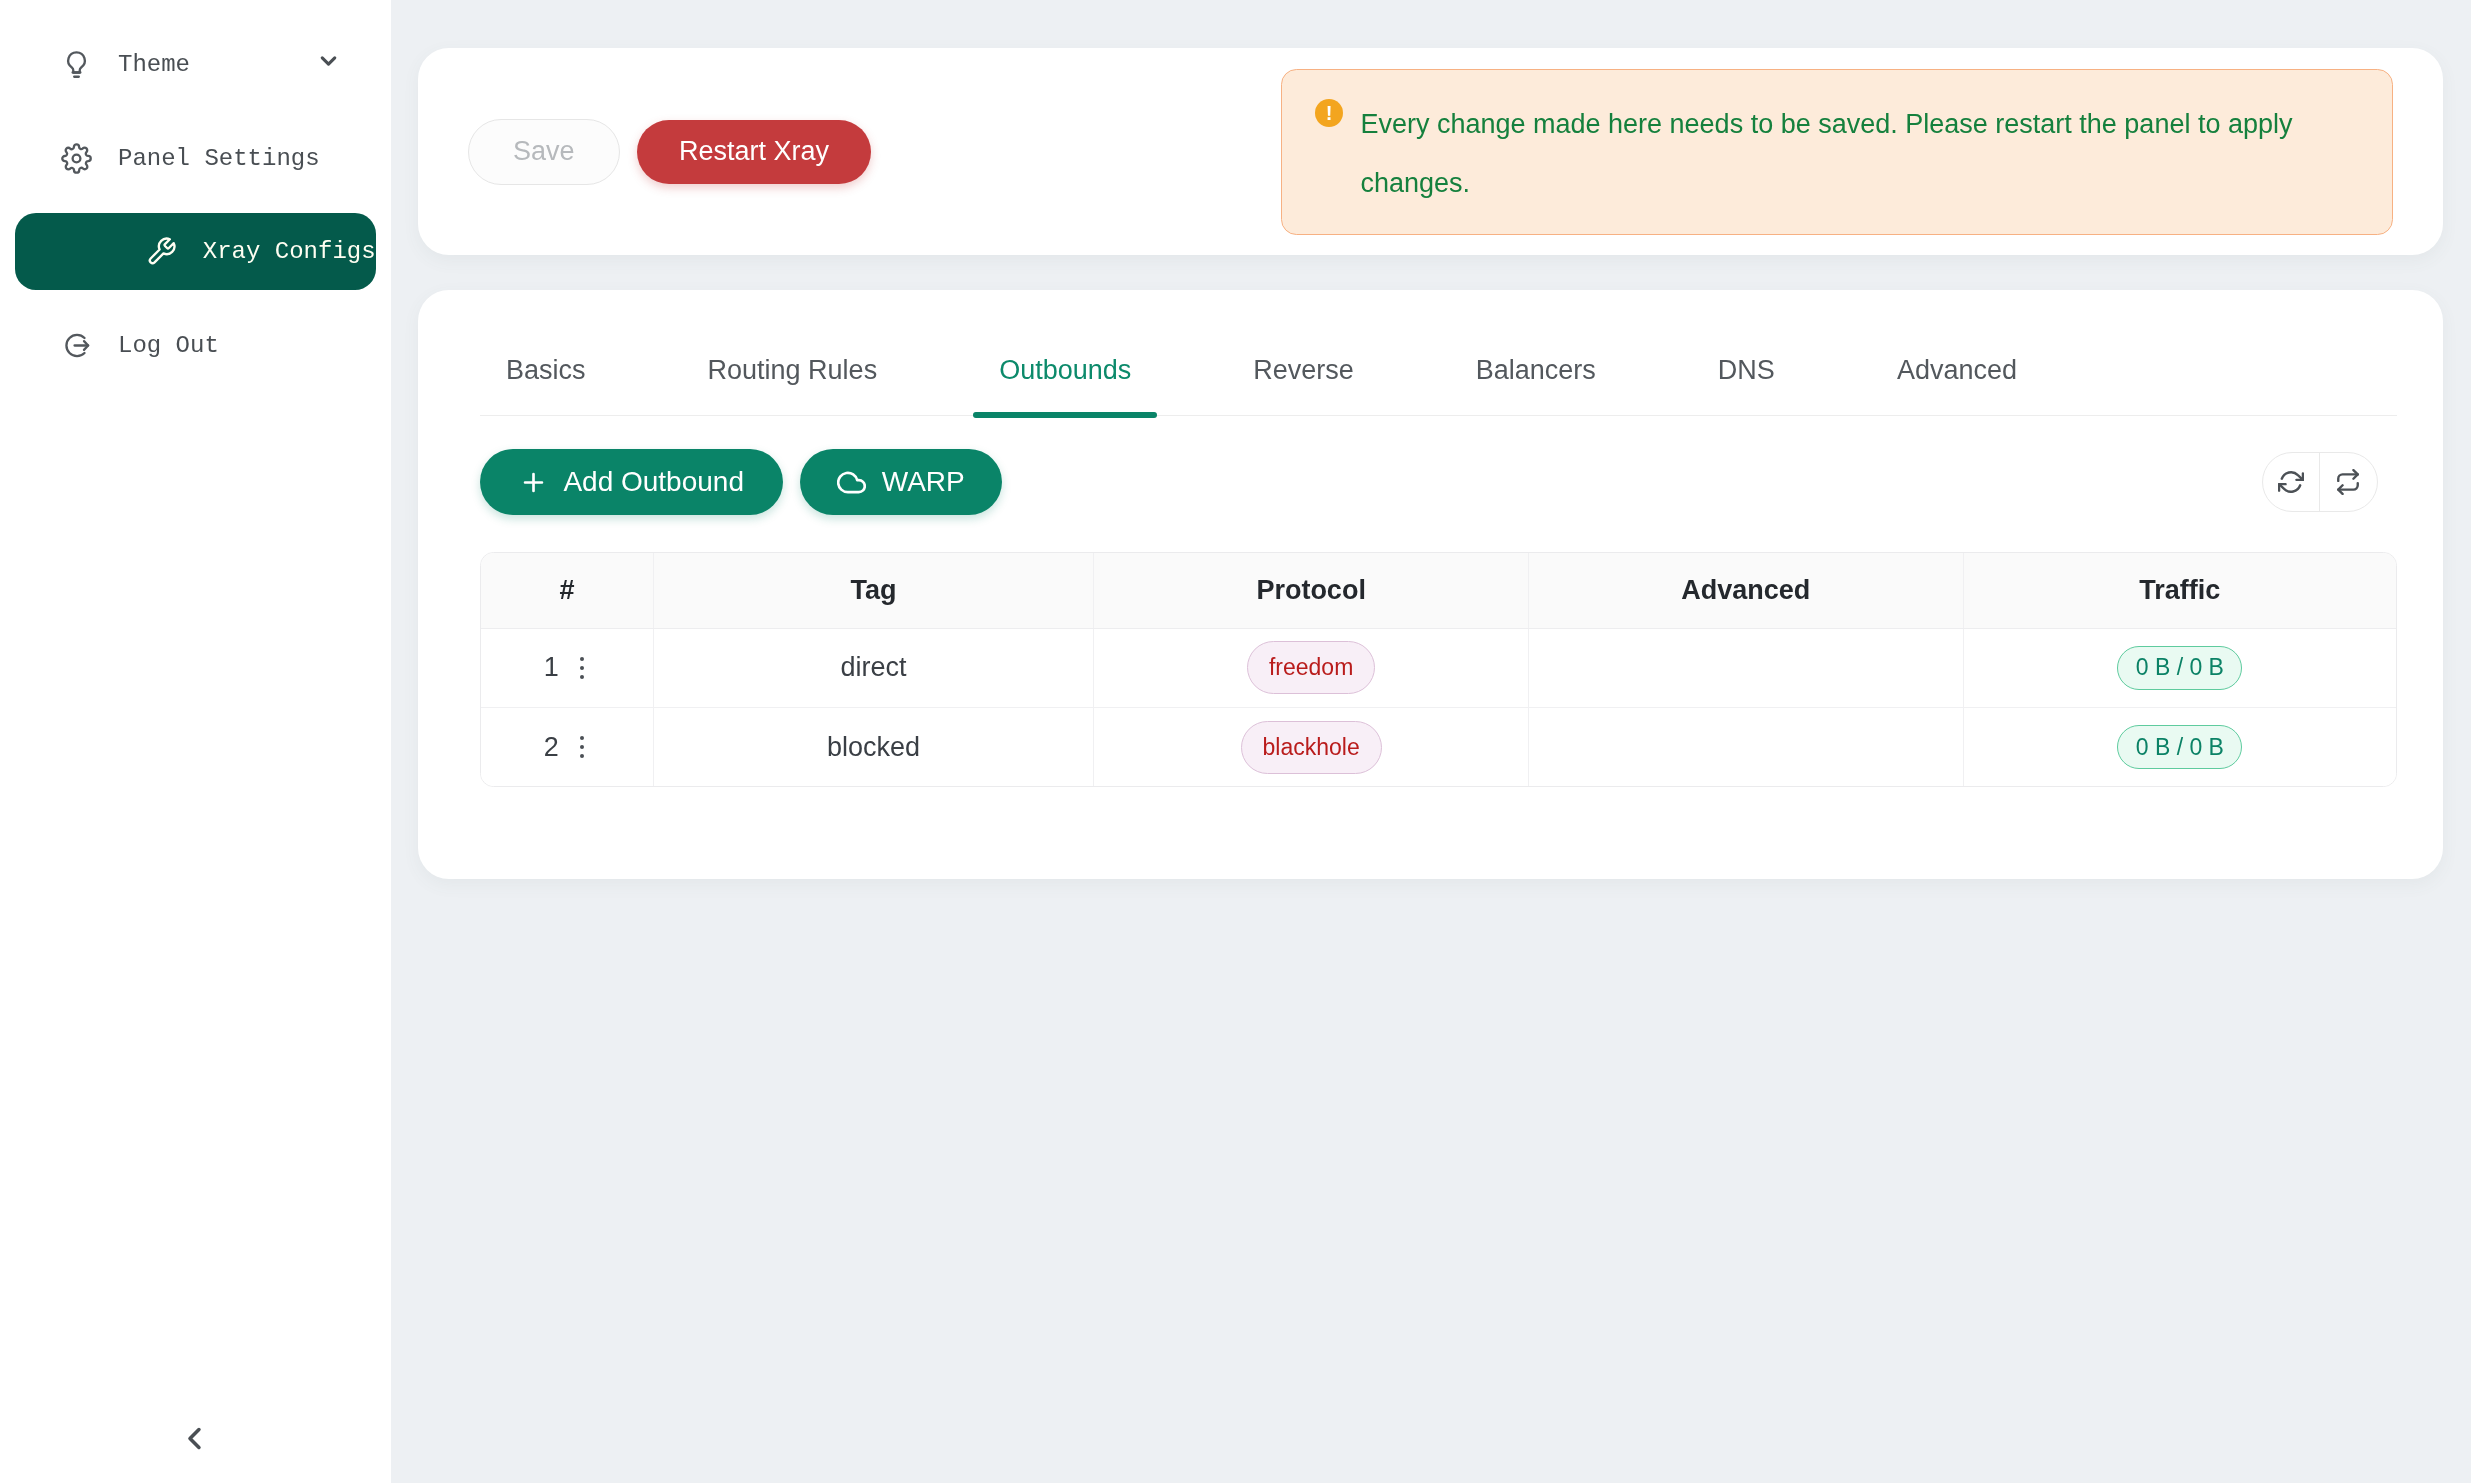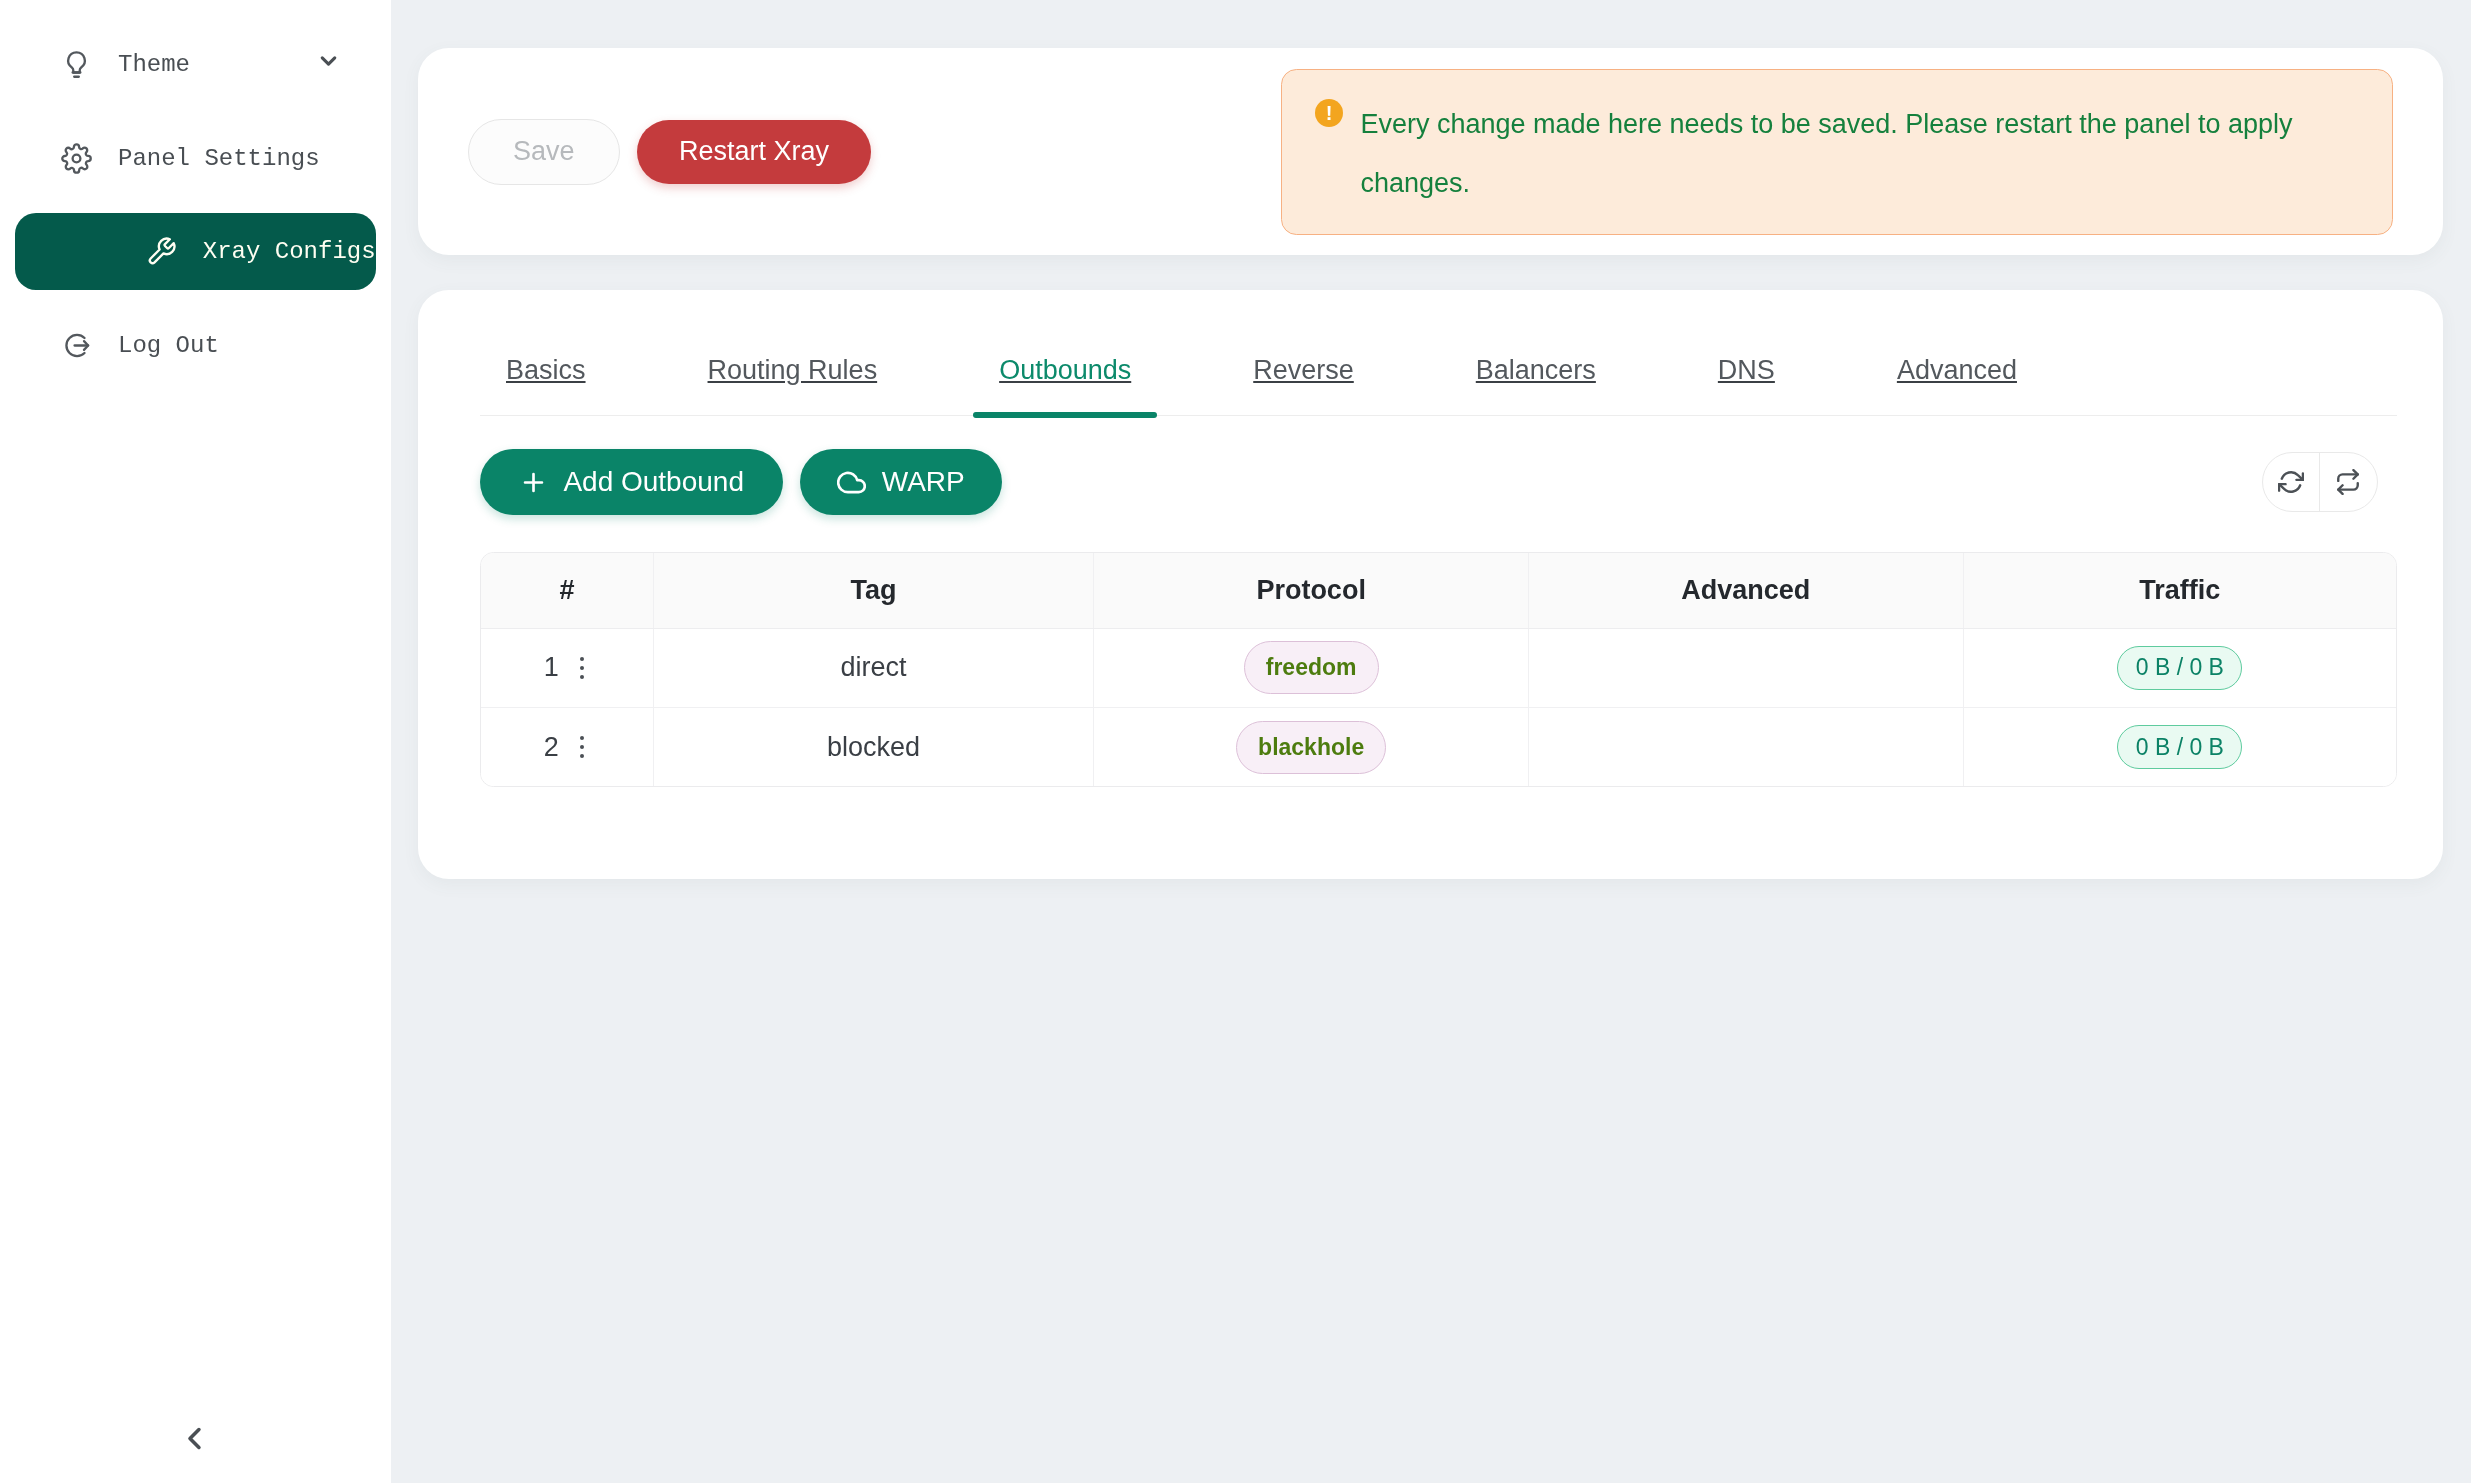--- a/index.html
+++ b/index.html
@@ -78,21 +78,21 @@
     background:#f3a51f; color:#ffffff;
     font-size:20px; font-weight:bold; line-height:28px; text-align:center;
     flex:0 0 28px; margin-top:4.8px;
   }
   .alert-text { font-size:27px; line-height:59px; color:#15803d; max-width:970px; }
 
   
   .panel-card { min-height:589px; padding:50px 46px 62px 62px; }
 
   
-  .tabs { display:flex; gap:70px; border-bottom:1.9px solid #ededed;text-decoration:underline; }
+  .tabs { display:flex; gap:70px; border-bottom:1.9px solid #ededed; }
   .tab {
     background:none; border:none; cursor:pointer;
     font-family:inherit; font-size:27px; color:#53585d;
     padding:15.4px 26px 29px 26px; position:relative;
   }
   .tab.active { color:#0c8a6b; }
   .tab.active::after {
     content:""; position:absolute; left:0; right:0; bottom:-2.9px;
     height:5.8px; border-radius:2.9px; background:#0a8468;
   }
@@ -129,23 +129,22 @@
   }
   tbody td { height:79px; font-size:27px; color:#3a3f45; background:#ffffff; }
   tbody tr + tr td { border-top:1.9px solid #f0f0f2; }
   .idx-cell { display:flex; align-items:center; justify-content:center; gap:15.4px; }
   .kebab { display:flex; flex-direction:column; gap:4.8px; cursor:pointer; padding:5.8px; }
   .kebab i { width:4.3px; height:4.3px; border-radius:50%; background:#4b5055; display:block; }
   .badge {
     display:inline-block; font-size:23px; border-radius:965px; line-height:1;
   }
   .badge-protocol {
-    background:#f8eff7; border:1.9px solid #dcc0d8; color:#4d7c0f;
+    background:#f8eff7; border:1.9px solid #dcc0d8; color:#b91c1c;
     padding:14px 21px;
-    font-weight:bold;
   }
   .badge-traffic {
     background:#e9faf2; border:1.9px solid #5ecb9e; color:#0b8266;
     padding:9.7px 17.4px;
   }
 </style>
 </head>
 <body>
 
 <aside class="sidebar">

